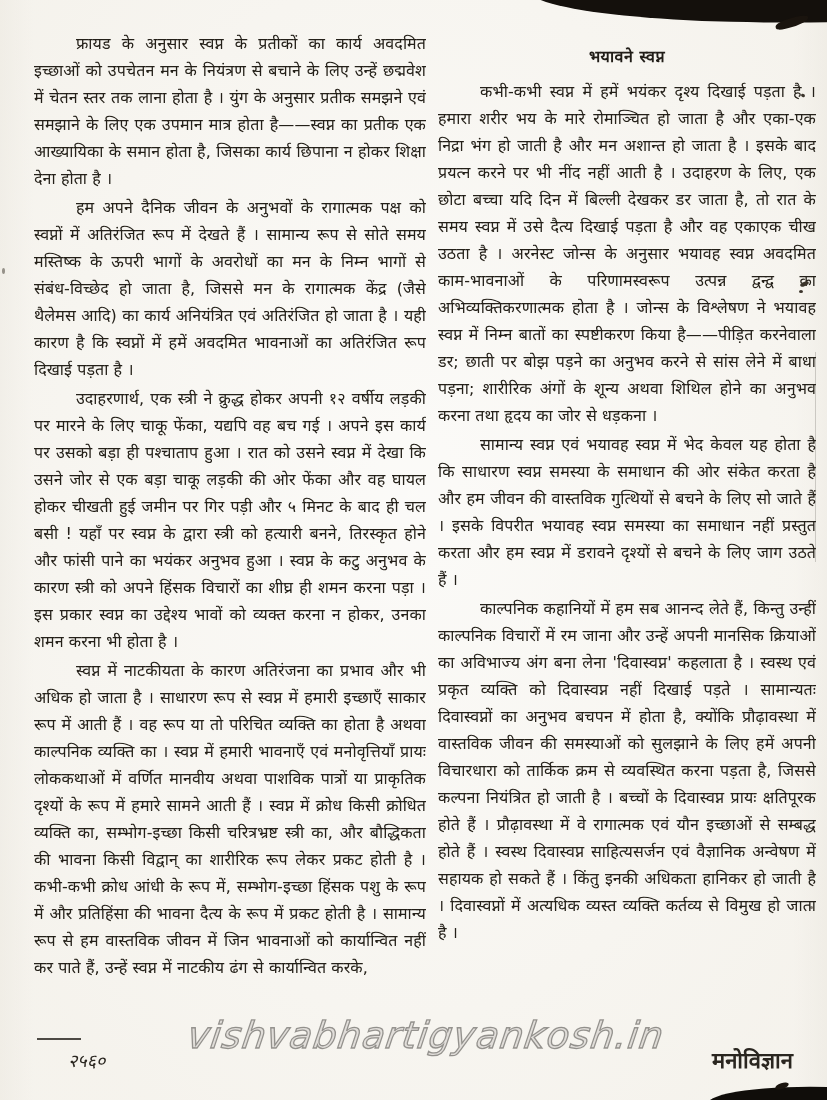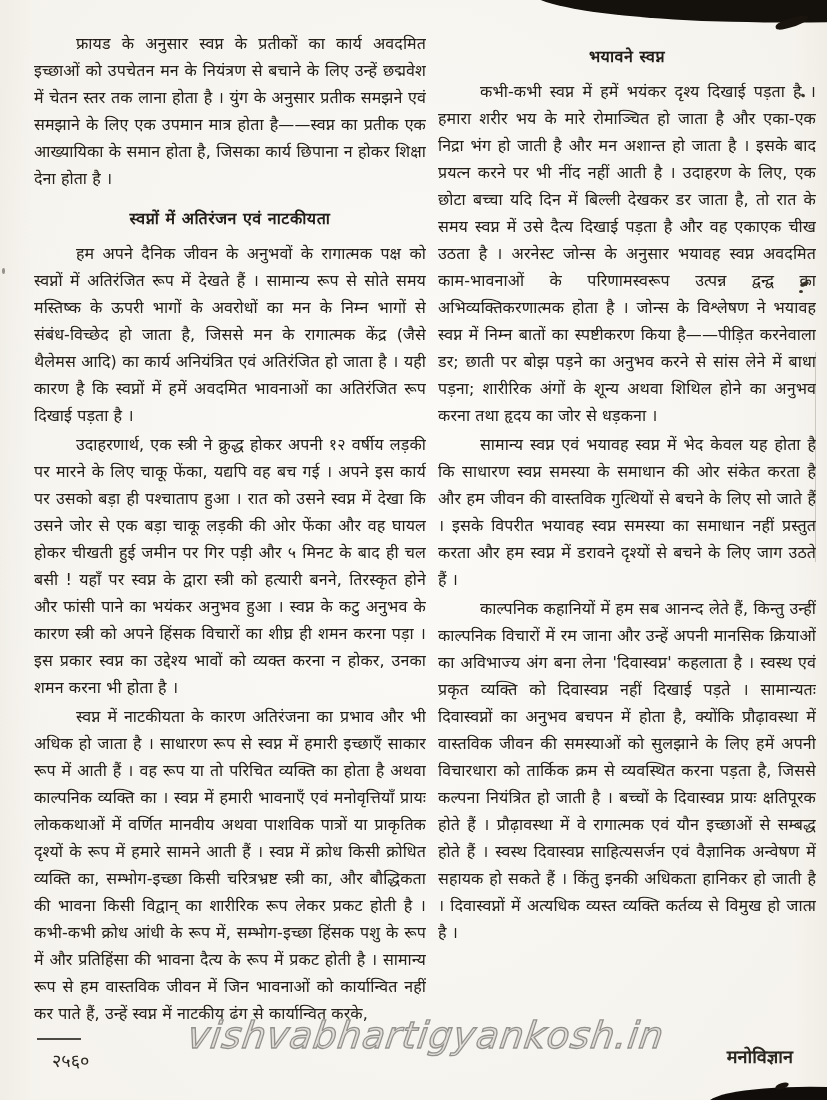--- a/index.html
+++ b/index.html
@@ -40,26 +40,26 @@
     text-align:center;
     margin:15px 0 11px 0;
     letter-spacing:0.5px;
     color:#211d18;
   }
   .footnote-rule{
     position:absolute;left:37px;top:1038px;
     width:44px;height:2px;background:#4d4a44;
   }
   .page-number{
-    position:absolute;left:52px;top:1048px;
-    font-size:18px;color:#2a2620;
+    position:absolute;left:68px;top:1048px;
+    font-size:18px;color:#2a2620;font-style:italic;
   }
   .running-title{
     position:absolute;right:34px;top:1044px;
-    font-size:18px;font-weight:bold;color:#2a2620;
+    font-size:22px;font-weight:bold;color:#2a2620;
   }
   .watermark{
     position:absolute;left:188px;top:1014px;
     width:470px;
     font-size:37px;
     font-style:italic;
     letter-spacing:1px;
     color:rgba(110,108,104,0.16);
     -webkit-text-stroke:1.3px rgba(75,73,70,0.55);
     transform:skewX(-8deg);
@@ -109,21 +109,20 @@
 </style>
 </head>
 <body>
 
 <div class="page">
 
   <div class="columns">
 
     <div class="col">
       <p class="body indent">फ्रायड के अनुसार स्वप्न के प्रतीकों का कार्य अवदमित इच्छाओं को उपचेतन मन के नियंत्रण से बचाने के लिए उन्हें छद्मवेश में चेतन स्तर तक लाना होता है । युंग के अनुसार प्रतीक समझने एवं समझाने के लिए एक उपमान मात्र होता है——स्वप्न का प्रतीक एक आख्यायिका के समान होता है, जिसका कार्य छिपाना न होकर शिक्षा देना होता है ।</p>
-      <h2 class="section">स्वप्नों में अतिरंजन एवं नाटकीयता</h2>
       <p class="body indent">हम अपने दैनिक जीवन के अनुभवों के रागात्मक पक्ष को स्वप्नों में अतिरंजित रूप में देखते हैं । सामान्य रूप से सोते समय मस्तिष्क के ऊपरी भागों के अवरोधों का मन के निम्न भागों से संबंध-विच्छेद हो जाता है, जिससे मन के रागात्मक केंद्र (जैसे थैलेमस आदि) का कार्य अनियंत्रित एवं अतिरंजित हो जाता है । यही कारण है कि स्वप्नों में हमें अवदमित भावनाओं का अतिरंजित रूप दिखाई पड़ता है ।</p>
       <p class="body indent">उदाहरणार्थ, एक स्त्री ने क्रुद्ध होकर अपनी १२ वर्षीय लड़की पर मारने के लिए चाकू फेंका, यद्यपि वह बच गई । अपने इस कार्य पर उसको बड़ा ही पश्चाताप हुआ । रात को उसने स्वप्न में देखा कि उसने जोर से एक बड़ा चाकू लड़की की ओर फेंका और वह घायल होकर चीखती हुई जमीन पर गिर पड़ी और ५ मिनट के बाद ही चल बसी ! यहाँ पर स्वप्न के द्वारा स्त्री को हत्यारी बनने, तिरस्कृत होने और फांसी पाने का भयंकर अनुभव हुआ । स्वप्न के कटु अनुभव के कारण स्त्री को अपने हिंसक विचारों का शीघ्र ही शमन करना पड़ा । इस प्रकार स्वप्न का उद्देश्य भावों को व्यक्त करना न होकर, उनका शमन करना भी होता है ।</p>
       <p class="body indent">स्वप्न में नाटकीयता के कारण अतिरंजना का प्रभाव और भी अधिक हो जाता है । साधारण रूप से स्वप्न में हमारी इच्छाएँ साकार रूप में आती हैं । वह रूप या तो परिचित व्यक्ति का होता है अथवा काल्पनिक व्यक्ति का । स्वप्न में हमारी भावनाएँ एवं मनोवृत्तियाँ प्रायः लोककथाओं में वर्णित मानवीय अथवा पाशविक पात्रों या प्राकृतिक दृश्यों के रूप में हमारे सामने आती हैं । स्वप्न में क्रोध किसी क्रोधित व्यक्ति का, सम्भोग-इच्छा किसी चरित्रभ्रष्ट स्त्री का, और बौद्धिकता की भावना किसी विद्वान् का शारीरिक रूप लेकर प्रकट होती है । कभी-कभी क्रोध आंधी के रूप में, सम्भोग-इच्छा हिंसक पशु के रूप में और प्रतिहिंसा की भावना दैत्य के रूप में प्रकट होती है । सामान्य रूप से हम वास्तविक जीवन में जिन भावनाओं को कार्यान्वित नहीं कर पाते हैं, उन्हें स्वप्न में नाटकीय ढंग से कार्यान्वित करके,</p>
     </div>
 
     <div class="col">
       <h2 class="section">भयावने स्वप्न</h2>
       <p class="body indent">कभी-कभी स्वप्न में हमें भयंकर दृश्य दिखाई पड़ता है । हमारा शरीर भय के मारे रोमाञ्चित हो जाता है और एका-एक निद्रा भंग हो जाती है और मन अशान्त हो जाता है । इसके बाद प्रयत्न करने पर भी नींद नहीं आती है । उदाहरण के लिए, एक छोटा बच्चा यदि दिन में बिल्ली देखकर डर जाता है, तो रात के समय स्वप्न में उसे दैत्य दिखाई पड़ता है और वह एकाएक चीख उठता है । अरनेस्ट जोन्स के अनुसार भयावह स्वप्न अवदमित काम-भावनाओं के परिणामस्वरूप उत्पन्न द्वन्द्व का अभिव्यक्तिकरणात्मक होता है । जोन्स के विश्लेषण ने भयावह स्वप्न में निम्न बातों का स्पष्टीकरण किया है——पीड़ित करनेवाला डर; छाती पर बोझ पड़ने का अनुभव करने से सांस लेने में बाधा पड़ना; शारीरिक अंगों के शून्य अथवा शिथिल होने का अनुभव करना तथा हृदय का जोर से धड़कना ।</p>
       <p class="body indent">सामान्य स्वप्न एवं भयावह स्वप्न में भेद केवल यह होता है कि साधारण स्वप्न समस्या के समाधान की ओर संकेत करता है और हम जीवन की वास्तविक गुत्थियों से बचने के लिए सो जाते हैं । इसके विपरीत भयावह स्वप्न समस्या का समाधान नहीं प्रस्तुत करता और हम स्वप्न में डरावने दृश्यों से बचने के लिए जाग उठते हैं ।</p>
       <p class="body indent">काल्पनिक कहानियों में हम सब आनन्द लेते हैं, किन्तु उन्हीं काल्पनिक विचारों में रम जाना और उन्हें अपनी मानसिक क्रियाओं का अविभाज्य अंग बना लेना 'दिवास्वप्न' कहलाता है । स्वस्थ एवं प्रकृत व्यक्ति को दिवास्वप्न नहीं दिखाई पड़ते । सामान्यतः दिवास्वप्नों का अनुभव बचपन में होता है, क्योंकि प्रौढ़ावस्था में वास्तविक जीवन की समस्याओं को सुलझाने के लिए हमें अपनी विचारधारा को तार्किक क्रम से व्यवस्थित करना पड़ता है, जिससे कल्पना नियंत्रित हो जाती है । बच्चों के दिवास्वप्न प्रायः क्षतिपूरक होते हैं । प्रौढ़ावस्था में वे रागात्मक एवं यौन इच्छाओं से सम्बद्ध होते हैं । स्वस्थ दिवास्वप्न साहित्यसर्जन एवं वैज्ञानिक अन्वेषण में सहायक हो सकते हैं । किंतु इनकी अधिकता हानिकर हो जाती है । दिवास्वप्नों में अत्यधिक व्यस्त व्यक्ति कर्तव्य से विमुख हो जाता है ।</p>

